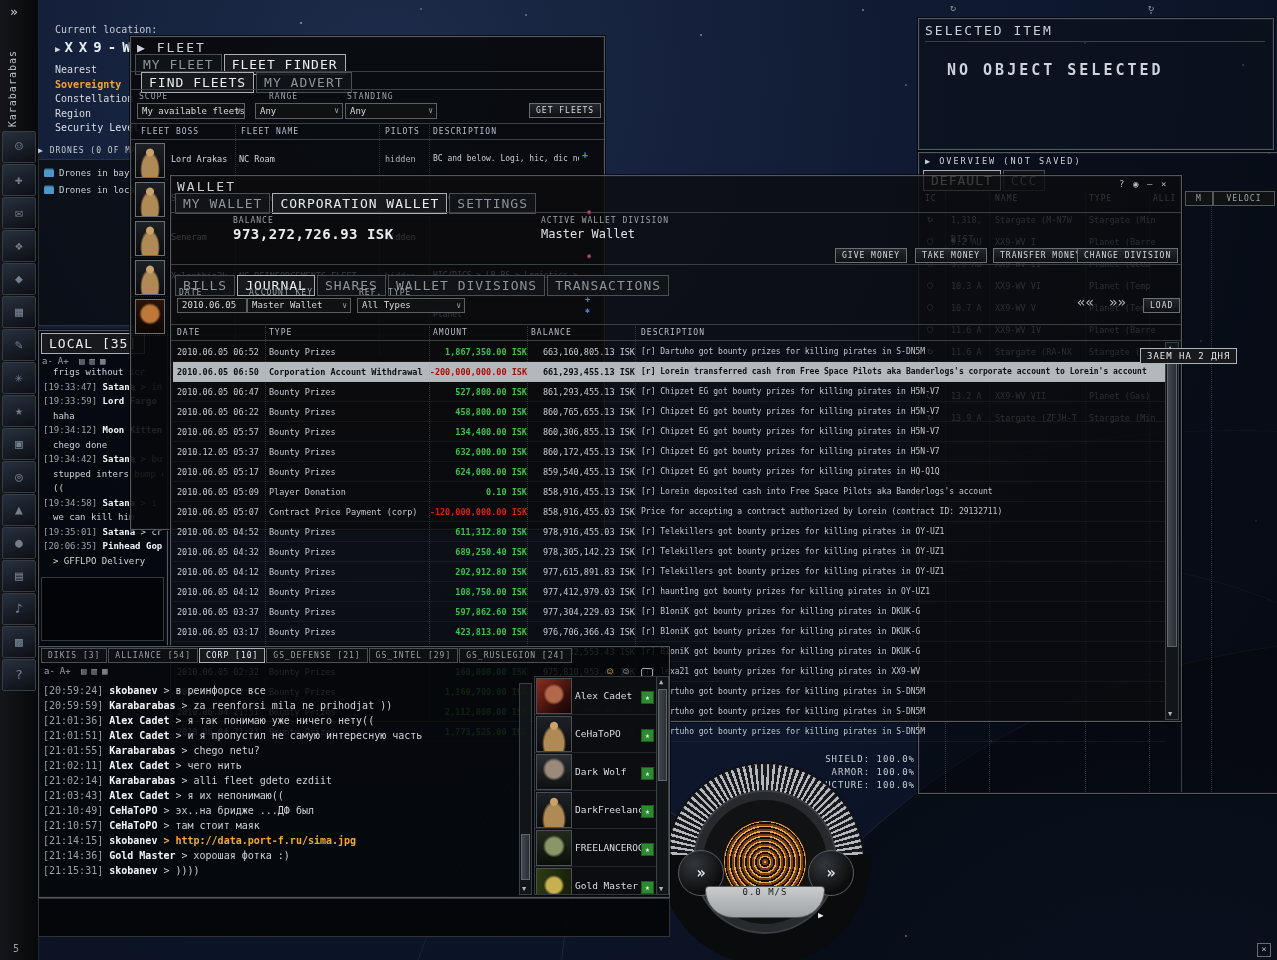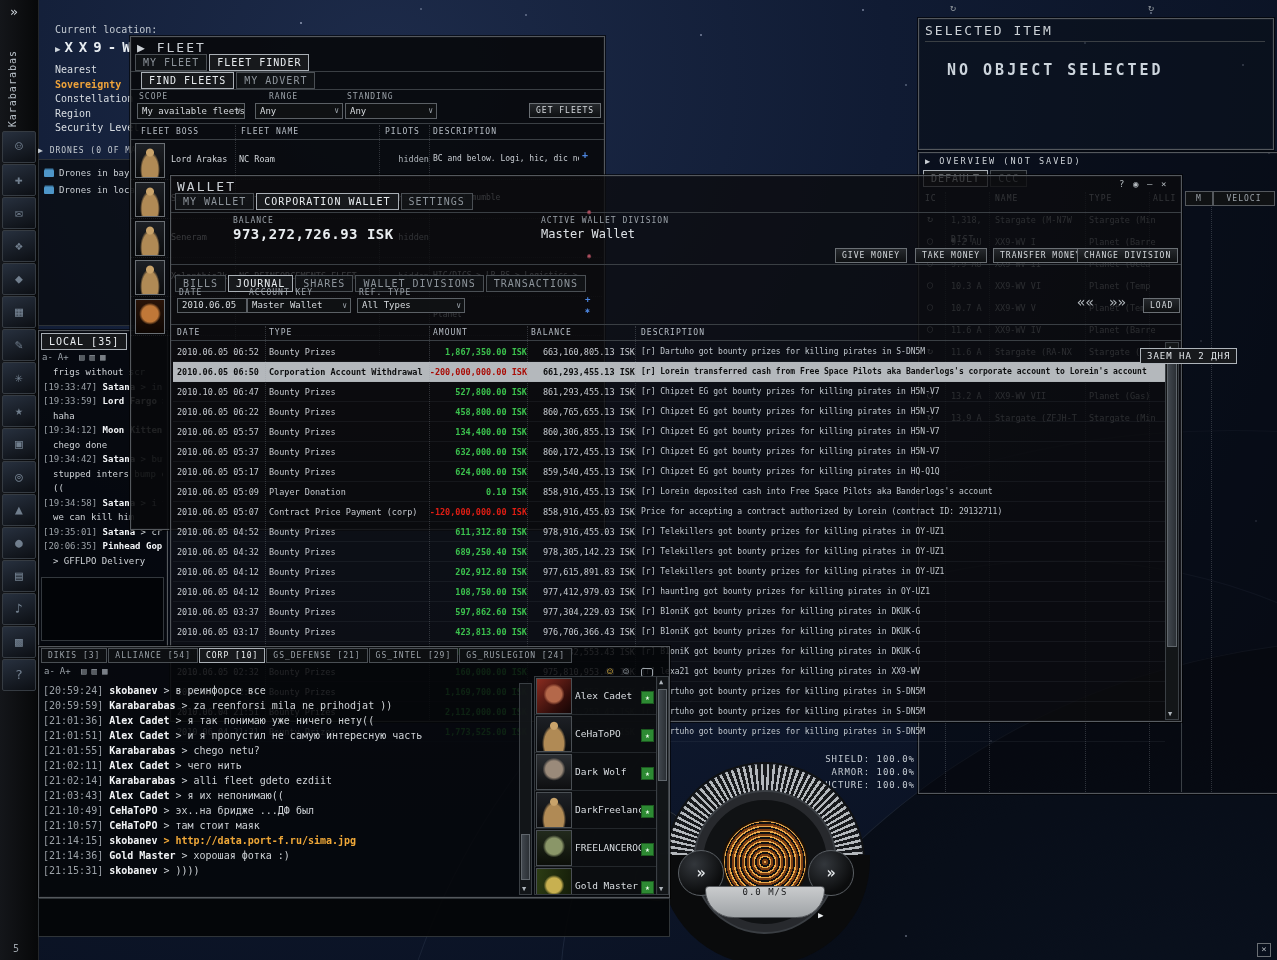--- a/index.html
+++ b/index.html
@@ -17,21 +17,21 @@
   #stars{left:0;top:0;width:2px;height:2px;background:transparent;border-radius:50%;
     box-shadow:300px 22px rgba(220,230,255,.6),525px 14px rgba(220,230,255,.4),700px 34px rgba(220,230,255,.5),
     862px 9px rgba(220,230,255,.5),1084px 42px rgba(220,230,255,.4),1242px 64px rgba(220,230,255,.5),
     1268px 152px rgba(220,230,255,.4),905px 84px rgba(220,230,255,.35),1200px 340px rgba(220,230,255,.35),
     1255px 520px rgba(220,230,255,.3),700px 625px rgba(220,230,255,.3),905px 935px rgba(220,230,255,.4),
     420px 8px rgba(220,230,255,.35),1150px 12px rgba(220,230,255,.45),990px 740px rgba(220,230,255,.3);}
   
   .win{position:absolute;border:1px solid #54585d;box-shadow:0 0 0 1px rgba(0,0,0,.6), inset 0 0 0 1px rgba(255,255,255,.04);}
   .wtitle{font-size:13px;letter-spacing:2px;color:#ccd1d6;text-transform:uppercase;white-space:nowrap;}
   .lbl{font-size:8px;letter-spacing:1px;color:#9aa1a8;text-transform:uppercase;white-space:nowrap;}
-  .tab{display:inline-block;font-size:10px;letter-spacing:1px;color:#8d949b;border:1px solid #4a4f54;
+  .tab{display:inline-block;font-size:13px;letter-spacing:1px;color:#8d949b;border:1px solid #4a4f54;
     background:rgba(18,20,23,.9);padding:2px 7px 2px 7px;margin-right:2px;text-transform:uppercase;white-space:nowrap;}
   .tab.active{color:#e9edf0;border-color:#a9afb5;background:#17191c;}
   .btn{display:inline-block;font-size:8px;letter-spacing:1px;color:#d4d8dc;border:1px solid #6a6f74;
     background:linear-gradient(#26292d,#0e1012);padding:2px 6px;text-transform:uppercase;white-space:nowrap;}
   .ddown{border:1px solid #5b6065;background:rgba(16,18,20,.95);color:#d6dade;font-size:9px;
     padding:2px 4px;position:absolute;white-space:nowrap;}
   .ddown .arr{position:absolute;right:3px;top:2px;color:#9aa1a8;font-size:8px;}
   .dotline{position:absolute;border-left:1px dotted rgba(150,158,166,.28);width:0;}
   
   #neocom{left:0;top:0;width:38px;height:960px;background:linear-gradient(90deg,#14161a,#070809);
@@ -81,21 +81,21 @@
   .fl-label{position:absolute;}
   #fleet-head span{position:absolute;font-size:8px;letter-spacing:1px;color:#b7bec6;}
   #fleet-rows{position:absolute;left:0;top:104px;width:471px;}
   .fleet-row{position:relative;height:38px;border-bottom:1px dotted rgba(255,255,255,.08);}
   .portrait{position:absolute;left:4px;top:2px;width:28px;height:33px;border:1px solid #6a6f74;}
   .av-sil{background:radial-gradient(circle at 50% 26%, #c9a36a 0 3.5px, transparent 4.5px),
     radial-gradient(ellipse at 50% 78%, #b08a55 0 40%, transparent 50%),linear-gradient(#1d2025,#0b0c0e);}
   .av-face-orange{background:radial-gradient(circle at 50% 42%, #c07838 0 34%, transparent 46%),linear-gradient(#2a1408,#0d0603);}
   .f-boss{position:absolute;left:40px;top:13px;width:66px;font-size:8.5px;color:#d2d6da;white-space:nowrap;overflow:hidden;}
   .f-name{position:absolute;left:108px;top:13px;width:142px;font-size:8.5px;color:#d2d6da;white-space:nowrap;overflow:hidden;}
-  .f-pilots{position:absolute;left:254px;top:13px;width:44px;font-size:8.5px;color:#aeb4ba;text-align:right;}
+  .f-pilots{position:absolute;left:254px;top:13px;width:44px;font-size:8.5px;color:#aeb4ba;}
   .f-desc{position:absolute;left:302px;top:13px;width:146px;font-size:8px;color:#c8cdd2;white-space:nowrap;overflow:hidden;}
   .plus-blue{color:#4d86e0;font-weight:bold;font-size:10px;}
   
   #selitem{left:918px;top:18px;width:354px;height:130px;background:rgba(10,14,22,.55);z-index:1;}
   #selitem .wtitle{position:absolute;left:6px;top:4px;border-bottom:1px solid #3a3f44;width:340px;padding-bottom:3px;}
   #selitem .noobj{position:absolute;left:28px;top:42px;font-size:15px;font-weight:bold;letter-spacing:3px;color:#ccd4dc;}
   
   #overview{left:918px;top:152px;width:359px;height:640px;background:rgba(6,8,12,.55);z-index:1;}
   #overview .wtitle{position:absolute;left:6px;top:3px;font-size:8.5px;}
   #overview .tabs{position:absolute;left:4px;top:17px;}
@@ -482,42 +482,42 @@
         <span class="jc jc-desc">[r] Dartuho got bounty prizes for killing pirates in S-DN5M</span>
       </div>
       <div class="j-row sel">
         <span class="jc jc-date">2010.06.05 06:50</span>
         <span class="jc jc-type">Corporation Account Withdrawal</span>
         <span class="jc jc-amount neg">-200,000,000.00 ISK</span>
         <span class="jc jc-balance">661,293,455.13 ISK</span>
         <span class="jc jc-desc">[r] Lorein transferred cash from Free Space Pilots aka Banderlogs's corporate account to Lorein's account</span>
       </div>
       <div class="j-row">
-        <span class="jc jc-date">2010.10.05 06:47</span>
+        <span class="jc jc-date">2010.06.05 06:47</span>
         <span class="jc jc-type">Bounty Prizes</span>
         <span class="jc jc-amount">527,800.00 ISK</span>
         <span class="jc jc-balance">861,293,455.13 ISK</span>
         <span class="jc jc-desc">[r] Chipzet EG got bounty prizes for killing pirates in H5N-V7</span>
       </div>
       <div class="j-row">
         <span class="jc jc-date">2010.06.05 06:22</span>
         <span class="jc jc-type">Bounty Prizes</span>
         <span class="jc jc-amount">458,800.00 ISK</span>
         <span class="jc jc-balance">860,765,655.13 ISK</span>
         <span class="jc jc-desc">[r] Chipzet EG got bounty prizes for killing pirates in H5N-V7</span>
       </div>
       <div class="j-row">
         <span class="jc jc-date">2010.06.05 05:57</span>
         <span class="jc jc-type">Bounty Prizes</span>
         <span class="jc jc-amount">134,400.00 ISK</span>
         <span class="jc jc-balance">860,306,855.13 ISK</span>
         <span class="jc jc-desc">[r] Chipzet EG got bounty prizes for killing pirates in H5N-V7</span>
       </div>
       <div class="j-row">
-        <span class="jc jc-date">2010.06.05 05:37</span>
+        <span class="jc jc-date">2010.12.05 05:37</span>
         <span class="jc jc-type">Bounty Prizes</span>
         <span class="jc jc-amount">632,000.00 ISK</span>
         <span class="jc jc-balance">860,172,455.13 ISK</span>
         <span class="jc jc-desc">[r] Chipzet EG got bounty prizes for killing pirates in H5N-V7</span>
       </div>
       <div class="j-row">
         <span class="jc jc-date">2010.06.05 05:17</span>
         <span class="jc jc-type">Bounty Prizes</span>
         <span class="jc jc-amount">624,000.00 ISK</span>
         <span class="jc jc-balance">859,540,455.13 ISK</span>

